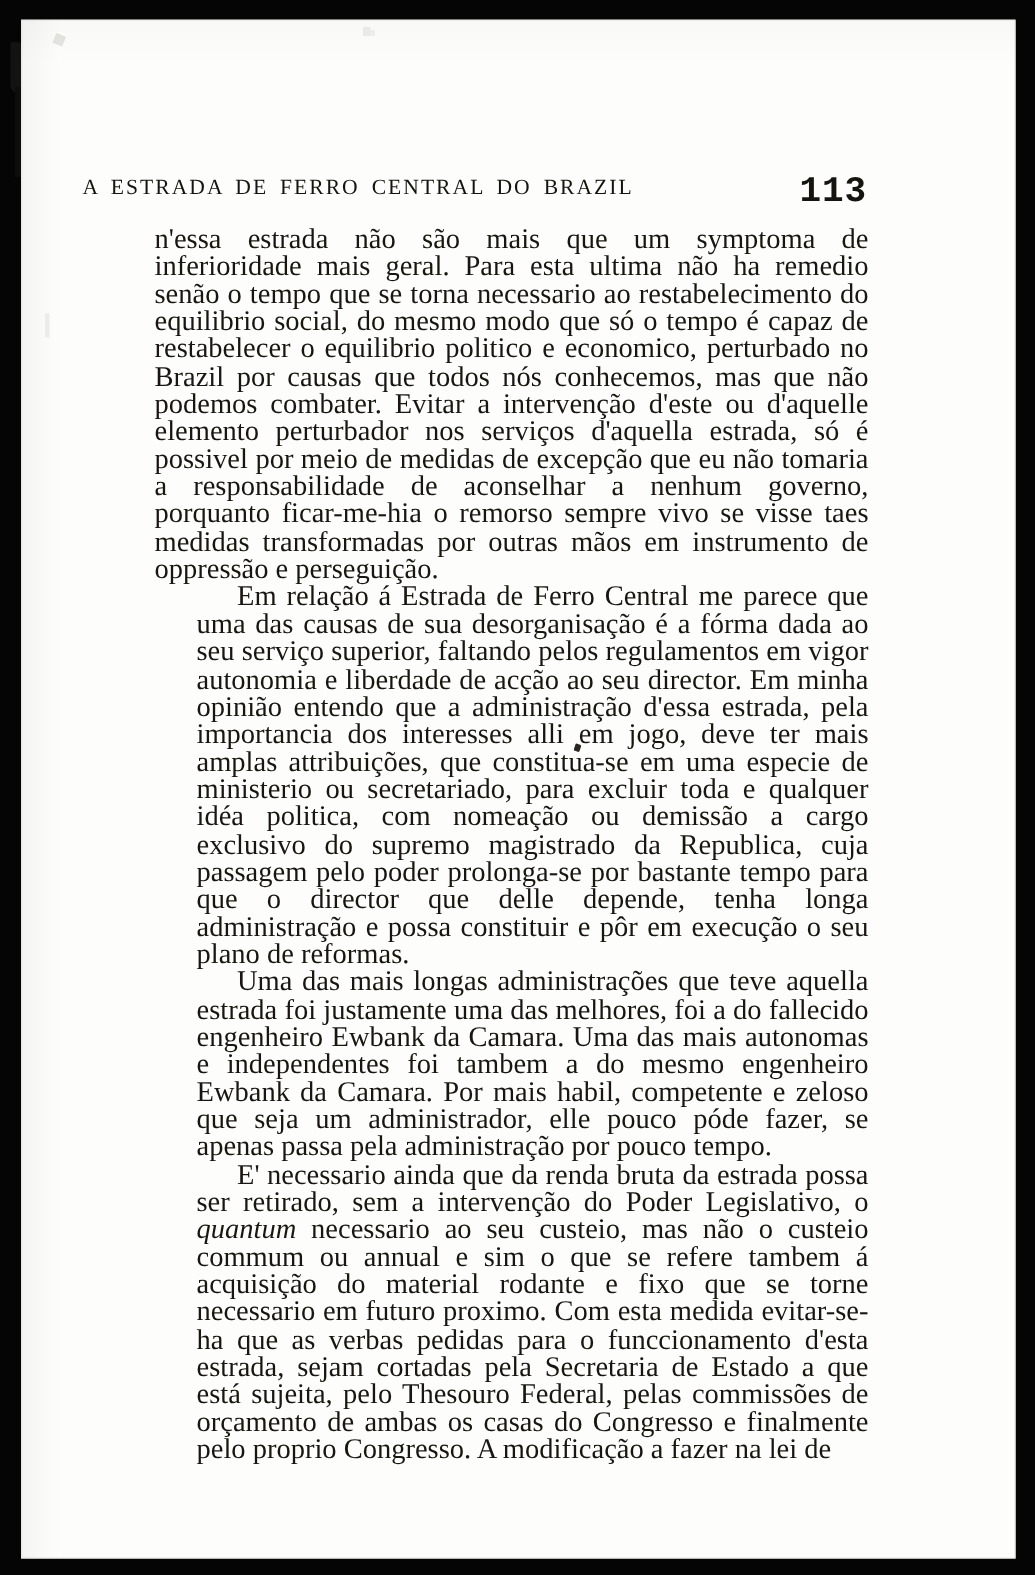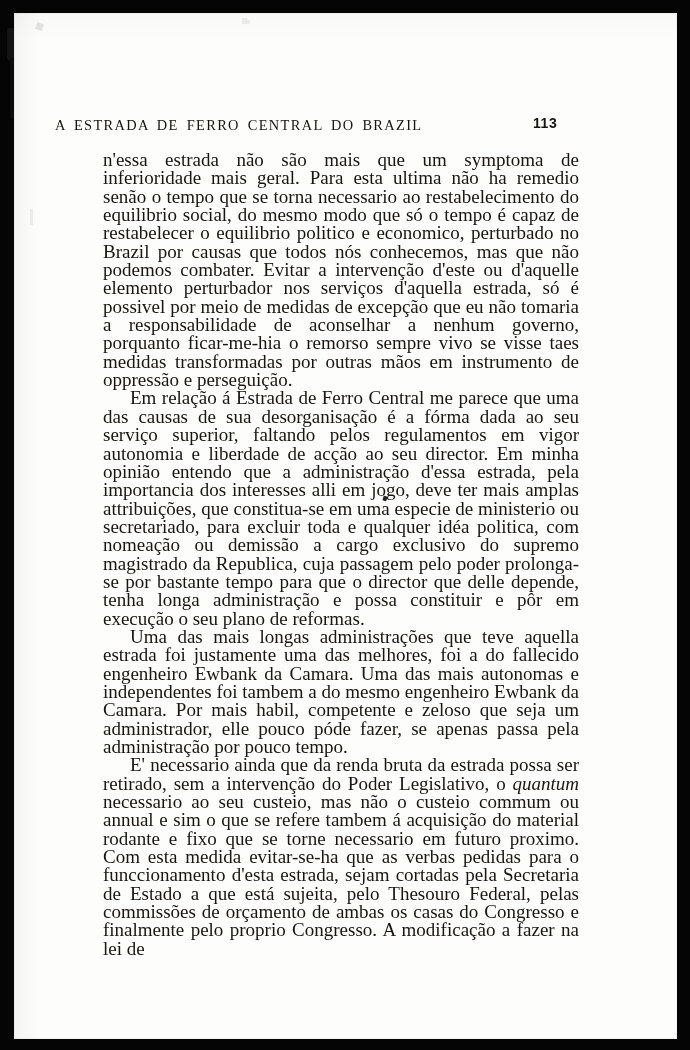--- a/index.html
+++ b/index.html
@@ -91,24 +91,24 @@
     font-size: 14.4px;
     letter-spacing: 1.35px;
     word-spacing: 3px;
     white-space: nowrap;
     font-family: "Liberation Serif", serif;
   }
   .running-head .folio {
     position: absolute;
     left: 519px;
     top: -2px;
-    font-size: 14px;
+    font-size: 24px;
     letter-spacing: 0.6px;
     font-weight: 700;
-    font-family: Liberation Sans, sans-serif;
+    font-family: Liberation Mono, monospace;
   }
 
   
   .body-block {
     position: absolute;
     left: 89px;
     top: 138px;
     width: 476px;
     color: #191611;
   }
@@ -116,20 +116,21 @@
     margin: 0;
     font-size: 19px;
     line-height: 18.35px;
     text-align: justify;
     text-align-last: left;
     font-family: "Liberation Serif", serif;
     -webkit-font-smoothing: none;
   }
   .para + .para {
     text-indent: 27px;
+    margin-left: 28px;
   }
   .para.lead {
     text-indent: 0;
   }
   .para i {
     font-style: italic;
   }
 
   
   .ink-mark {

